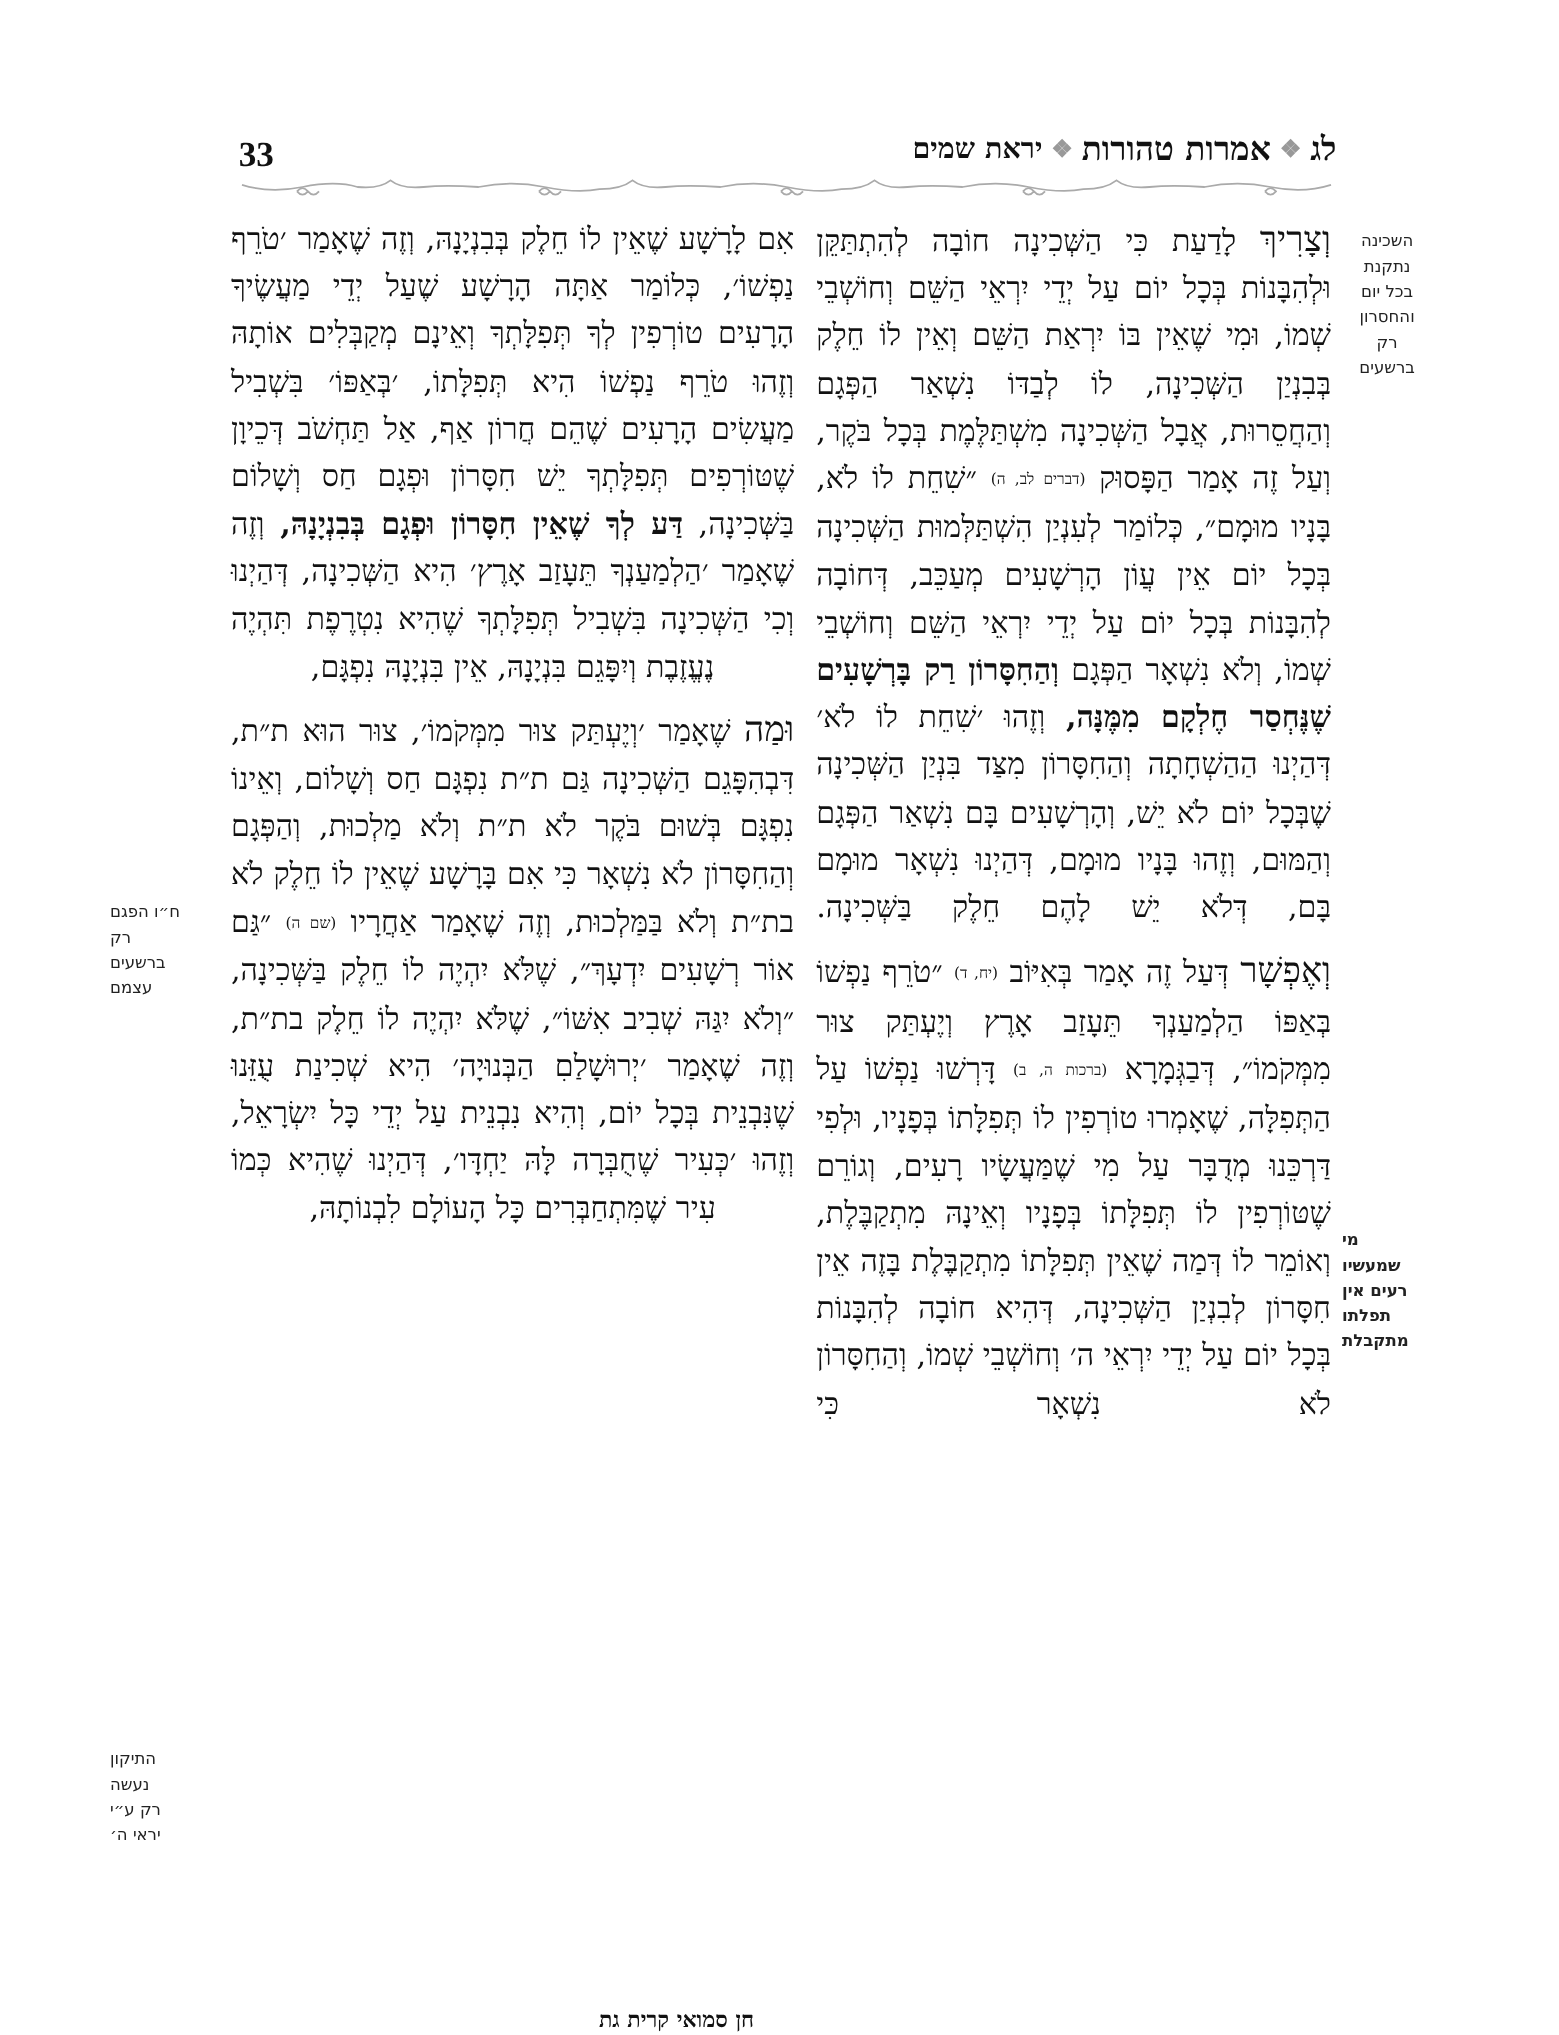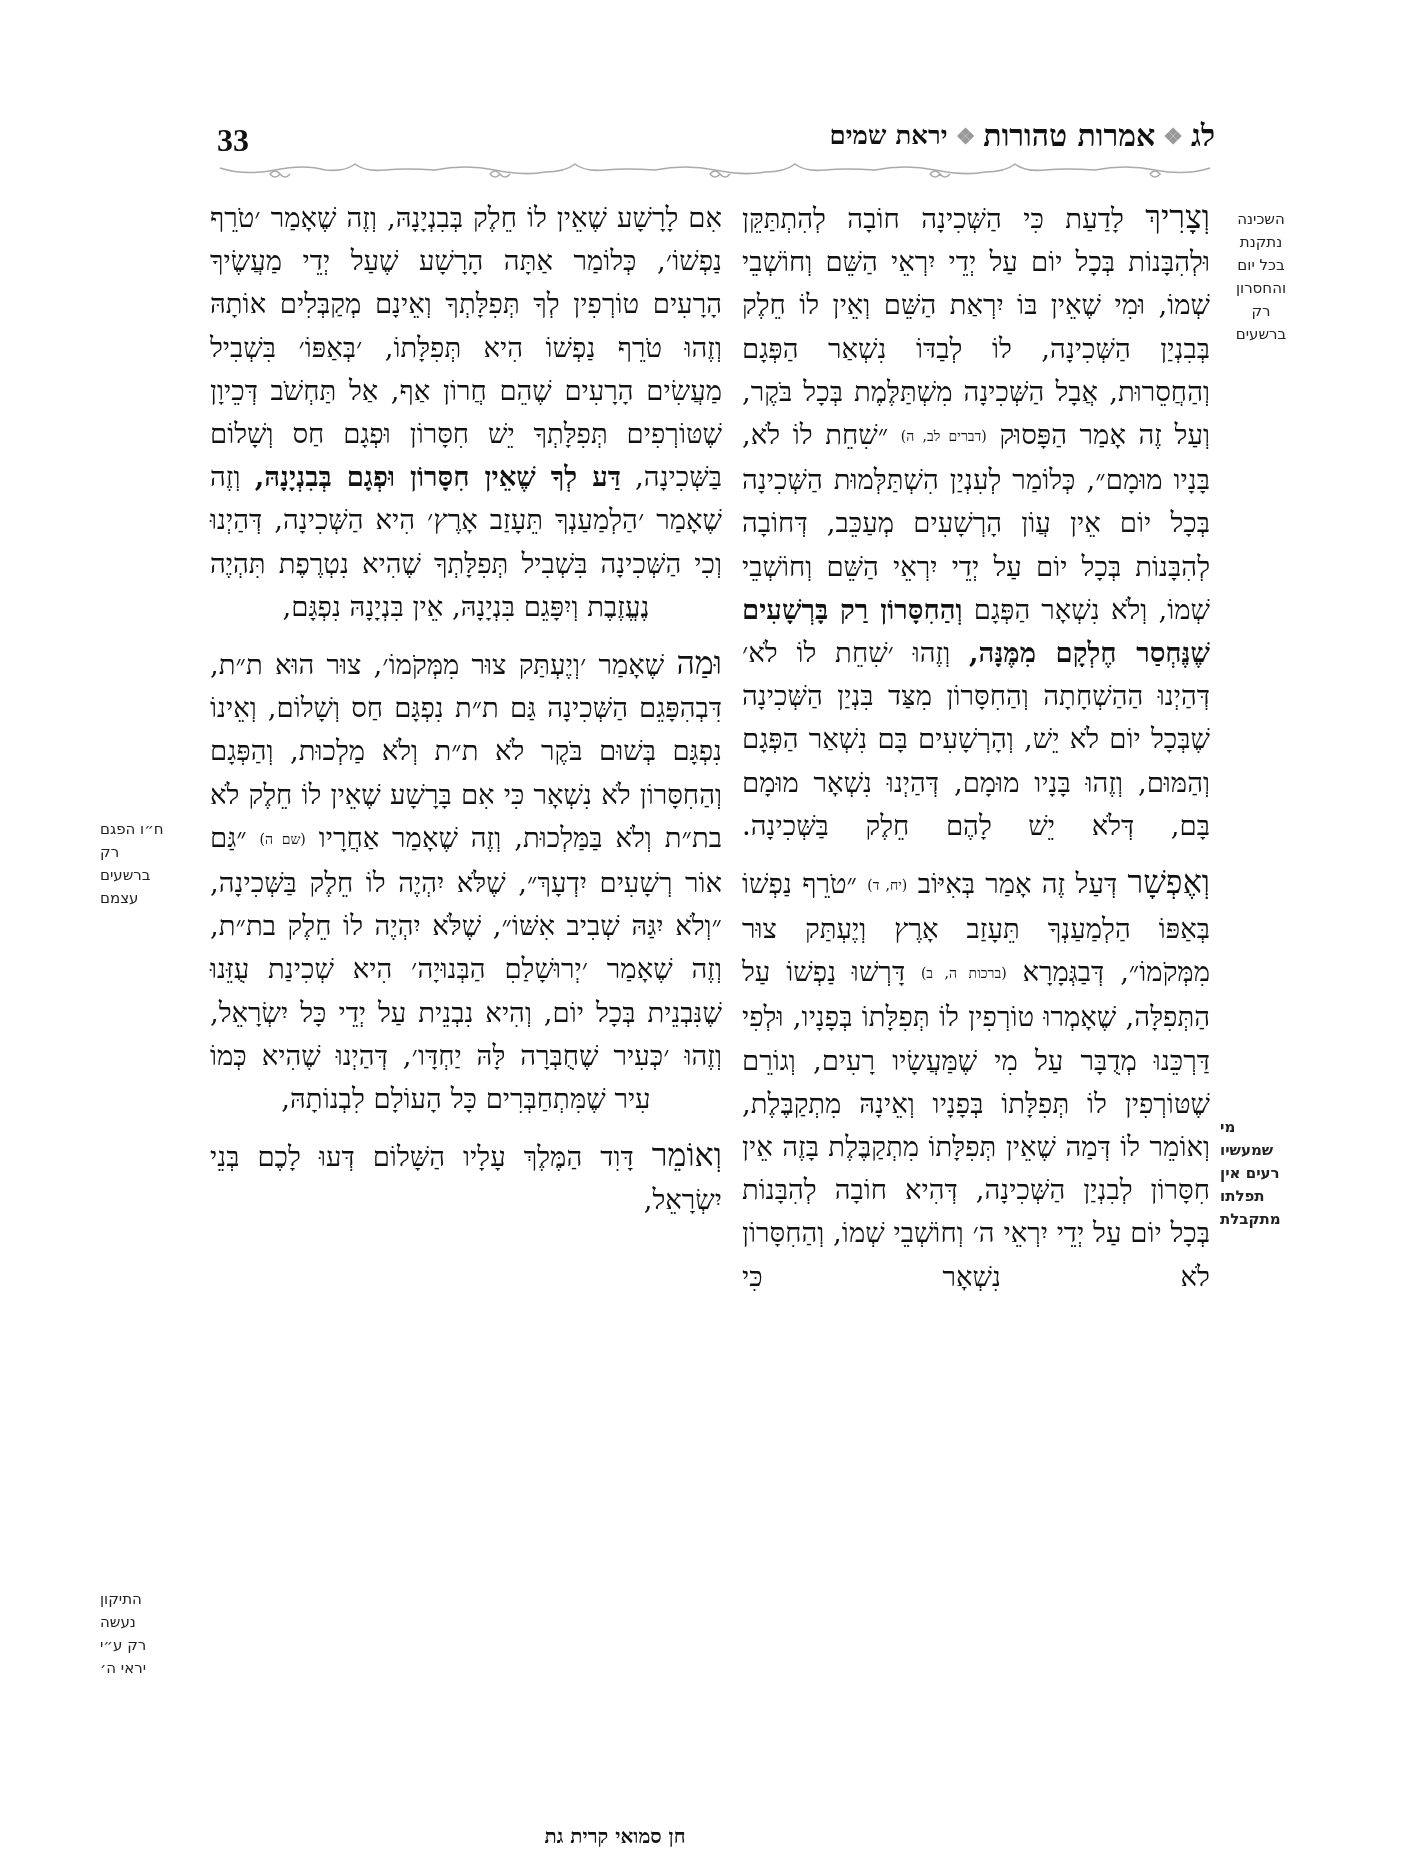--- a/index.html
+++ b/index.html
@@ -75,24 +75,20 @@
     <span>אִם לָרָשָׁע שֶׁאֵין לוֹ חֵלֶק בְּבִנְיָנָהּ, וְזֶה שֶׁאָמַר ׳טֹרֵף נַפְשׁוֹ׳, כְּלוֹמַר אַתָּה הָרָשָׁע שֶׁעַל יְדֵי מַעֲשֶׂיךָ הָרָעִים טוֹרְפִין לְךָ תְּפִלָּתְךָ וְאֵינָם מְקַבְּלִים אוֹתָהּ וְזֶהוּ טֹרֵף נַפְשׁוֹ הִיא תְּפִלָּתוֹ, ׳בְּאַפּוֹ׳ בִּשְׁבִיל מַעֲשִׂים הָרָעִים שֶׁהֵם חֲרוֹן אַף, אַל תַּחְשֹׁב דְּכֵיוָן שֶׁטּוֹרְפִים תְּפִלָּתְךָ יֵשׁ חִסָּרוֹן וּפְגָם חַס וְשָׁלוֹם בַּשְּׁכִינָה,</span>
     <span class="bold">דַּע לְךָ שֶׁאֵין חִסָּרוֹן וּפְגָם בְּבִנְיָנָהּ,</span>
     <span>וְזֶה שֶׁאָמַר ׳הַלְמַעַנְךָ תֵּעָזַב אָרֶץ׳ הִיא הַשְּׁכִינָה, דְּהַיְנוּ וְכִי הַשְּׁכִינָה בִּשְׁבִיל תְּפִלָּתְךָ שֶׁהִיא נִטְרֶפֶת תִּהְיֶה נֶעֱזֶבֶת וְיִפָּגֵם בִּנְיָנָהּ, אֵין בִּנְיָנָהּ נִפְגָּם,</span>
   </p>
   <p class="end">
     <span class="lead">וּמַה</span>
     <span>שֶׁאָמַר ׳וְיֶעְתַּק צוּר מִמְּקֹמוֹ׳, צוּר הוּא ת״ת, דִּבְהִפָּגֵם הַשְּׁכִינָה גַּם ת״ת נִפְגָּם חַס וְשָׁלוֹם, וְאֵינוֹ נִפְגָּם בְּשׁוּם בֹּקֶר לֹא ת״ת וְלֹא מַלְכוּת, וְהַפְּגָם וְהַחִסָּרוֹן לֹא נִשְׁאָר כִּי אִם בָּרָשָׁע שֶׁאֵין לוֹ חֵלֶק לֹא בת״ת וְלֹא בַּמַּלְכוּת, וְזֶה שֶׁאָמַר אַחֲרָיו</span>
     <span class="ref">(שם ה)</span>
     <span>״גַּם אוֹר רְשָׁעִים יִדְעָךְ״, שֶׁלֹּא יִהְיֶה לוֹ חֵלֶק בַּשְּׁכִינָה, ״וְלֹא יִגַּהּ שְׁבִיב אִשּׁוֹ״, שֶׁלֹּא יִהְיֶה לוֹ חֵלֶק בת״ת, וְזֶה שֶׁאָמַר ׳יְרוּשָׁלַםִ הַבְּנוּיָה׳ הִיא שְׁכִינַת עֻזֵּנוּ שֶׁנִּבְנֵית בְּכָל יוֹם, וְהִיא נִבְנֵית עַל יְדֵי כָּל יִשְׂרָאֵל, וְזֶהוּ ׳כְּעִיר שֶׁחֻבְּרָה לָּהּ יַחְדָּו׳, דְּהַיְנוּ שֶׁהִיא כְּמוֹ עִיר שֶׁמִּתְחַבְּרִים כָּל הָעוֹלָם לִבְנוֹתָהּ,</span>
   </p>
-  <p>
-    <span class="lead">וְאוֹמֵר</span>
-    <span>דָּוִד הַמֶּלֶךְ עָלָיו הַשָּׁלוֹם דְּעוּ לָכֶם בְּנֵי יִשְׂרָאֵל,</span>
-  </p>
 </div>
 
 <div class="side-note note-r1">
   <div>השכינה</div>
   <div>נתקנת</div>
   <div>בכל יום</div>
   <div>והחסרון</div>
   <div>רק</div>
   <div>ברשעים</div>
 </div>

